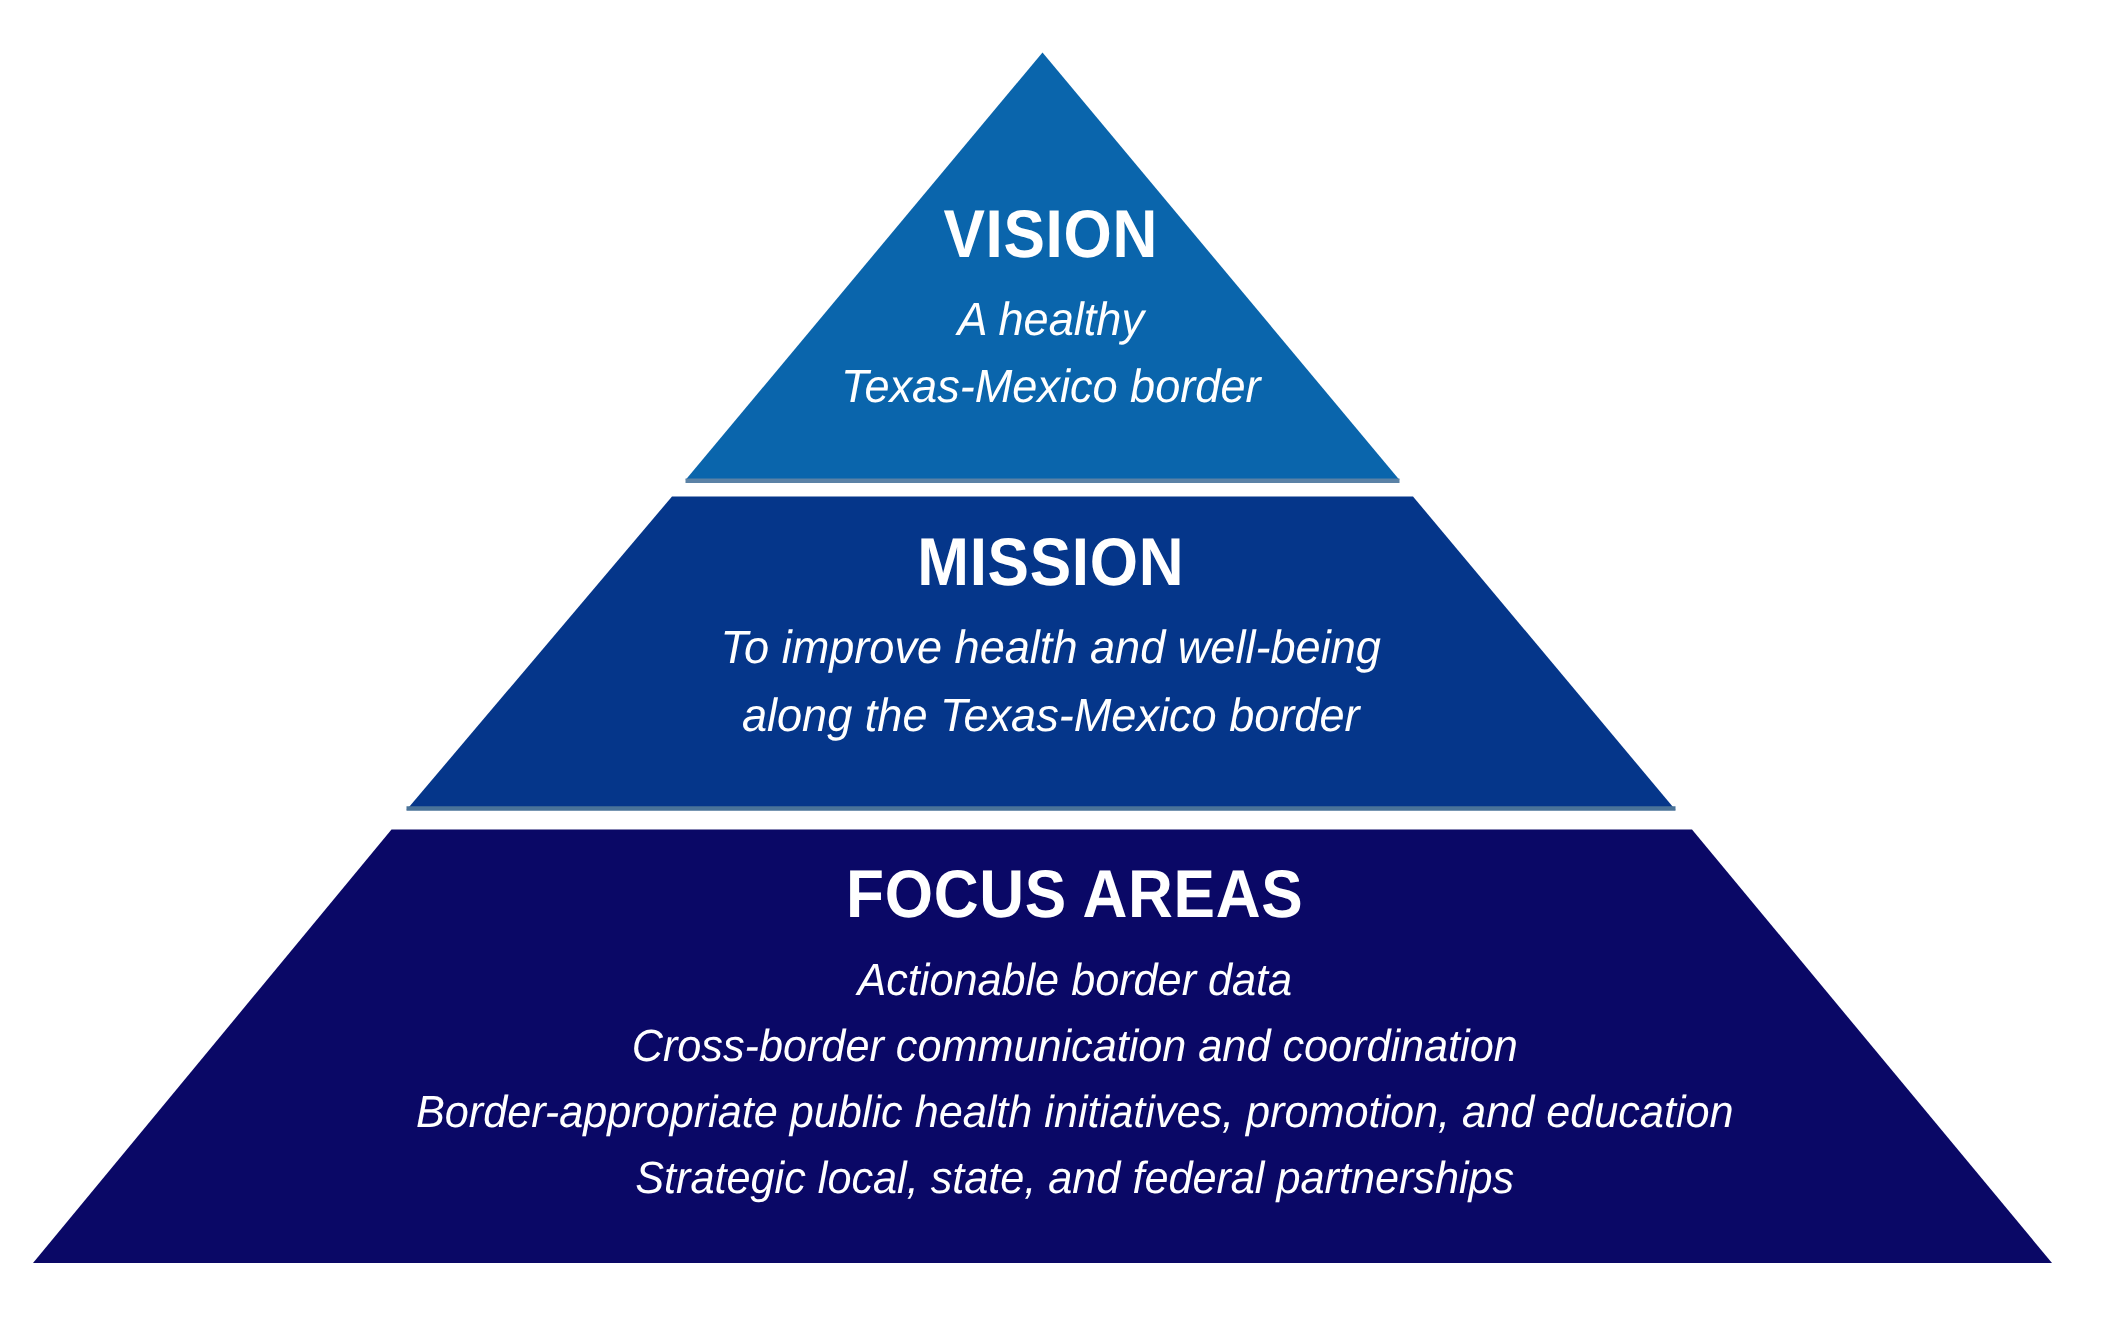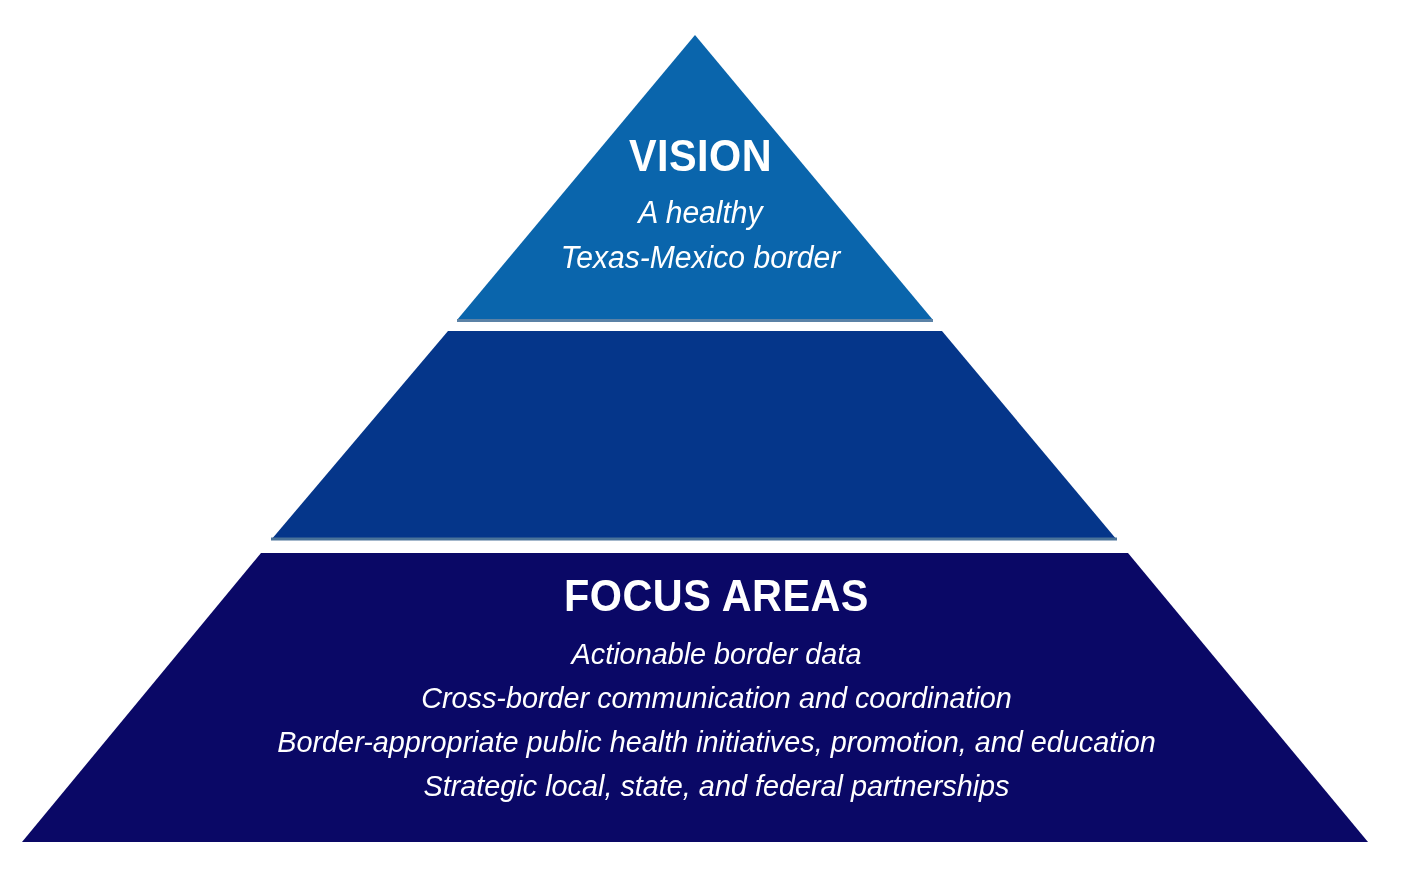--- a/index.html
+++ b/index.html
@@ -109,20 +109,27 @@
   </svg>
 
   <div class="tier-text" id="tier-vision-text">
     <div class="tier-heading">VISION</div>
     <div class="tier-body">
       <span class="body-line">A healthy</span>
       <span class="body-line">Texas-Mexico border</span>
     </div>
   </div>
 
+  <div class="tier-text" id="tier-mission-text">
+    <div class="tier-heading">MISSION</div>
+    <div class="tier-body">
+      <span class="body-line">To improve health and well-being</span>
+      <span class="body-line">along the Texas-Mexico border</span>
+    </div>
+  </div>
 
   <div class="tier-text" id="tier-focus-text">
     <div class="tier-heading">FOCUS AREAS</div>
     <div class="tier-body">
       <span class="body-line">Actionable border data</span>
       <span class="body-line">Cross-border communication and coordination</span>
       <span class="body-line">Border-appropriate public health initiatives, promotion, and education</span>
       <span class="body-line">Strategic local, state, and federal partnerships</span>
     </div>
   </div>

